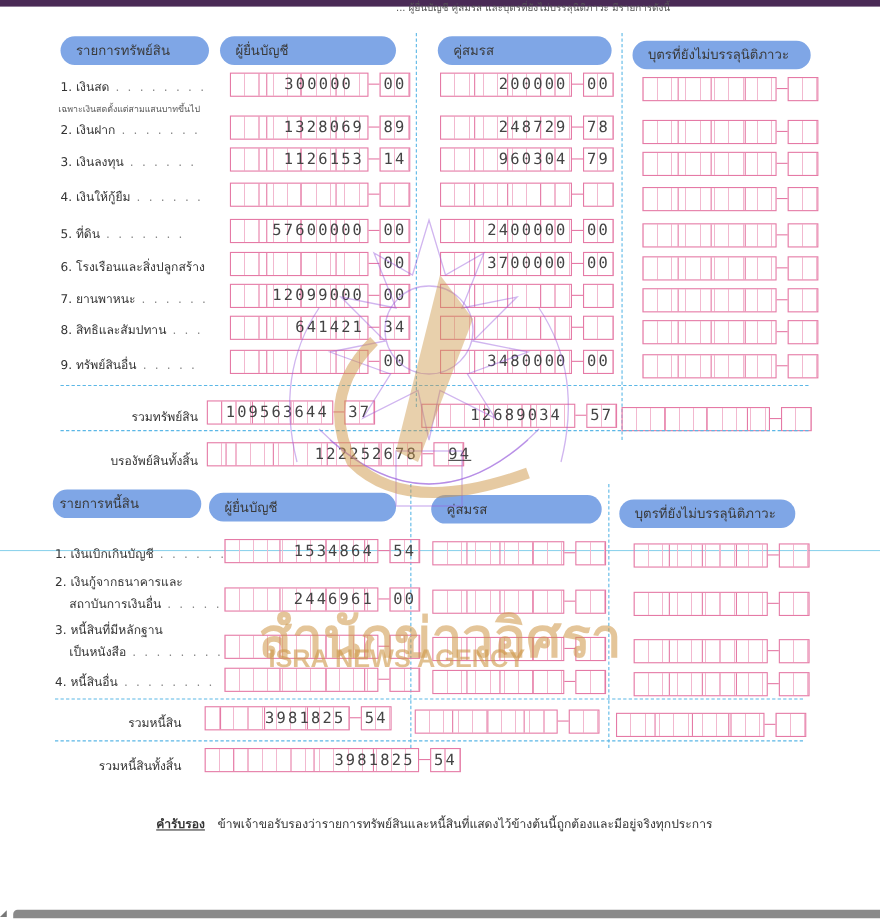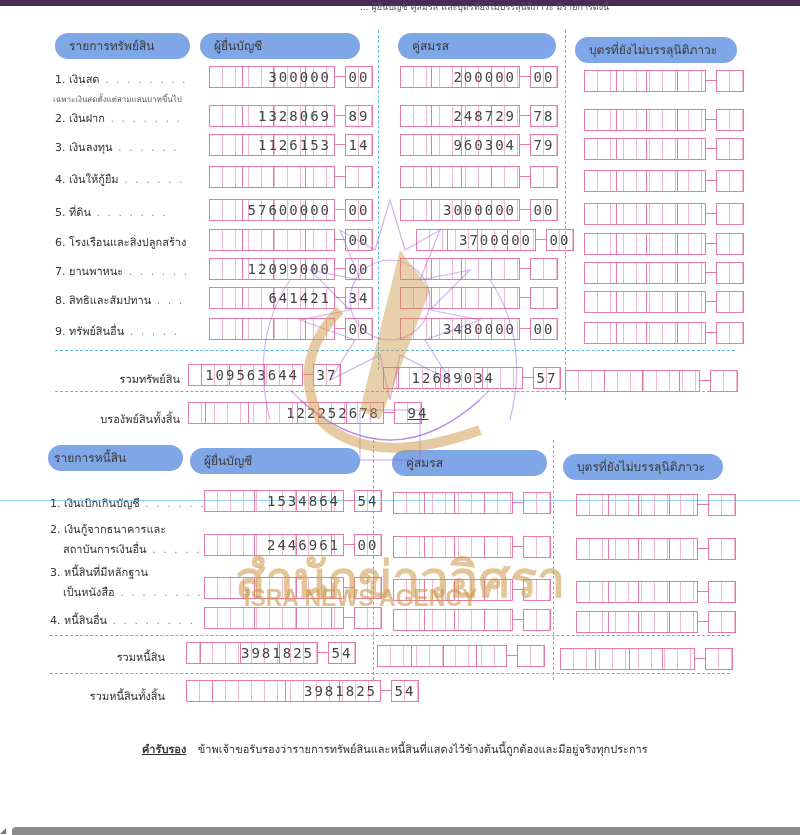--- a/index.html
+++ b/index.html
@@ -53,21 +53,21 @@
 <div class="vdash" style="left:565px;top:30px;height:370px;"></div>
 
 <div id="asset-rows">
     <div class="label" style="left: 55px; top: 70px;"><span>1. เงินสด</span><span class="dots"> . . . . . . . .</span></div>
     <div class="field" style="left: 209px; top: 66px; width: 164px;">
       <div class="main" style="width: 126px;">
         <div class="seg" style="left: 32px;"></div>
         <div class="seg" style="left: 63px;"></div>
         <div class="seg" style="left: 95px;"></div>
       </div>
-      <div class="num" style="left: 0px; width: 126px;">300000</div>
+      <div class="num" style="left: 0px; width: 116px;">300000</div>
       <div class="conn" style="left: 126px; width: 10px;"></div>
       <div class="dec" style="left: 136px; width: 28px;"></div>
       <div class="dnum" style="left: 136px; width: 28px;">00</div>
     </div>
     <div class="field" style="left: 400px; top: 66px; width: 158px;">
       <div class="main" style="width: 120px;">
         <div class="seg" style="left: 30px;"></div>
         <div class="seg" style="left: 60px;"></div>
         <div class="seg" style="left: 90px;"></div>
       </div>
@@ -200,21 +200,21 @@
       <div class="conn" style="left: 126px; width: 10px;"></div>
       <div class="dec" style="left: 136px; width: 28px;"></div>
       <div class="dnum" style="left: 136px; width: 28px;">00</div>
     </div>
     <div class="field" style="left: 400px; top: 199px; width: 158px;">
       <div class="main" style="width: 120px;">
         <div class="seg" style="left: 30px;"></div>
         <div class="seg" style="left: 60px;"></div>
         <div class="seg" style="left: 90px;"></div>
       </div>
-      <div class="num" style="left: 0px; width: 120px;">3000000</div>
+      <div class="num" style="left: 0px; width: 120px;">2400000</div>
       <div class="conn" style="left: 120px; width: 10px;"></div>
       <div class="dec" style="left: 130px; width: 28px;"></div>
       <div class="dnum" style="left: 130px; width: 28px;">00</div>
     </div>
     <div class="field" style="left: 584px; top: 203px; width: 160px;">
       <div class="main" style="width: 122px;">
         <div class="seg" style="left: 31px;"></div>
         <div class="seg" style="left: 61px;"></div>
         <div class="seg" style="left: 92px;"></div>
       </div>
@@ -227,21 +227,21 @@
     <div class="field" style="left: 209px; top: 229px; width: 164px;">
       <div class="main" style="width: 126px;">
         <div class="seg" style="left: 32px;"></div>
         <div class="seg" style="left: 63px;"></div>
         <div class="seg" style="left: 95px;"></div>
       </div>
       <div class="conn" style="left: 126px; width: 10px;"></div>
       <div class="dec" style="left: 136px; width: 28px;"></div>
       <div class="dnum" style="left: 136px; width: 28px;">00</div>
     </div>
-    <div class="field" style="left: 416px; top: 229px; width: 158px;">
+    <div class="field" style="left: 400px; top: 229px; width: 158px;">
       <div class="main" style="width: 120px;">
         <div class="seg" style="left: 30px;"></div>
         <div class="seg" style="left: 60px;"></div>
         <div class="seg" style="left: 90px;"></div>
       </div>
       <div class="num" style="left: 0px; width: 120px;">3700000</div>
       <div class="conn" style="left: 120px; width: 10px;"></div>
       <div class="dec" style="left: 130px; width: 28px;"></div>
       <div class="dnum" style="left: 130px; width: 28px;">00</div>
     </div>
@@ -367,21 +367,21 @@
       <div class="conn" style="left: 115px; width: 10px;"></div>
       <div class="dec" style="left: 125px; width: 28px;"></div>
       <div class="dnum" style="left: 125px; width: 28px;">37</div>
     </div>
     <div class="field" style="left: 383px; top: 367px; width: 178px;">
       <div class="main" style="width: 140px;">
         <div class="seg" style="left: 14px;"></div>
         <div class="seg" style="left: 56px;"></div>
         <div class="seg" style="left: 98px;"></div>
       </div>
-      <div class="num" style="left: 0px; width: 116px;">12689034</div>
+      <div class="num" style="left: 0px; width: 132px;">12689034</div>
       <div class="conn" style="left: 140px; width: 10px;"></div>
       <div class="dec" style="left: 150px; width: 28px;"></div>
       <div class="dnum" style="left: 150px; width: 28px;">57</div>
     </div>
     <div class="field" style="left: 565px; top: 370px; width: 173px;">
       <div class="main" style="width: 135px;">
         <div class="seg" style="left: 38px;"></div>
         <div class="seg" style="left: 76px;"></div>
         <div class="seg" style="left: 113px;"></div>
       </div>

